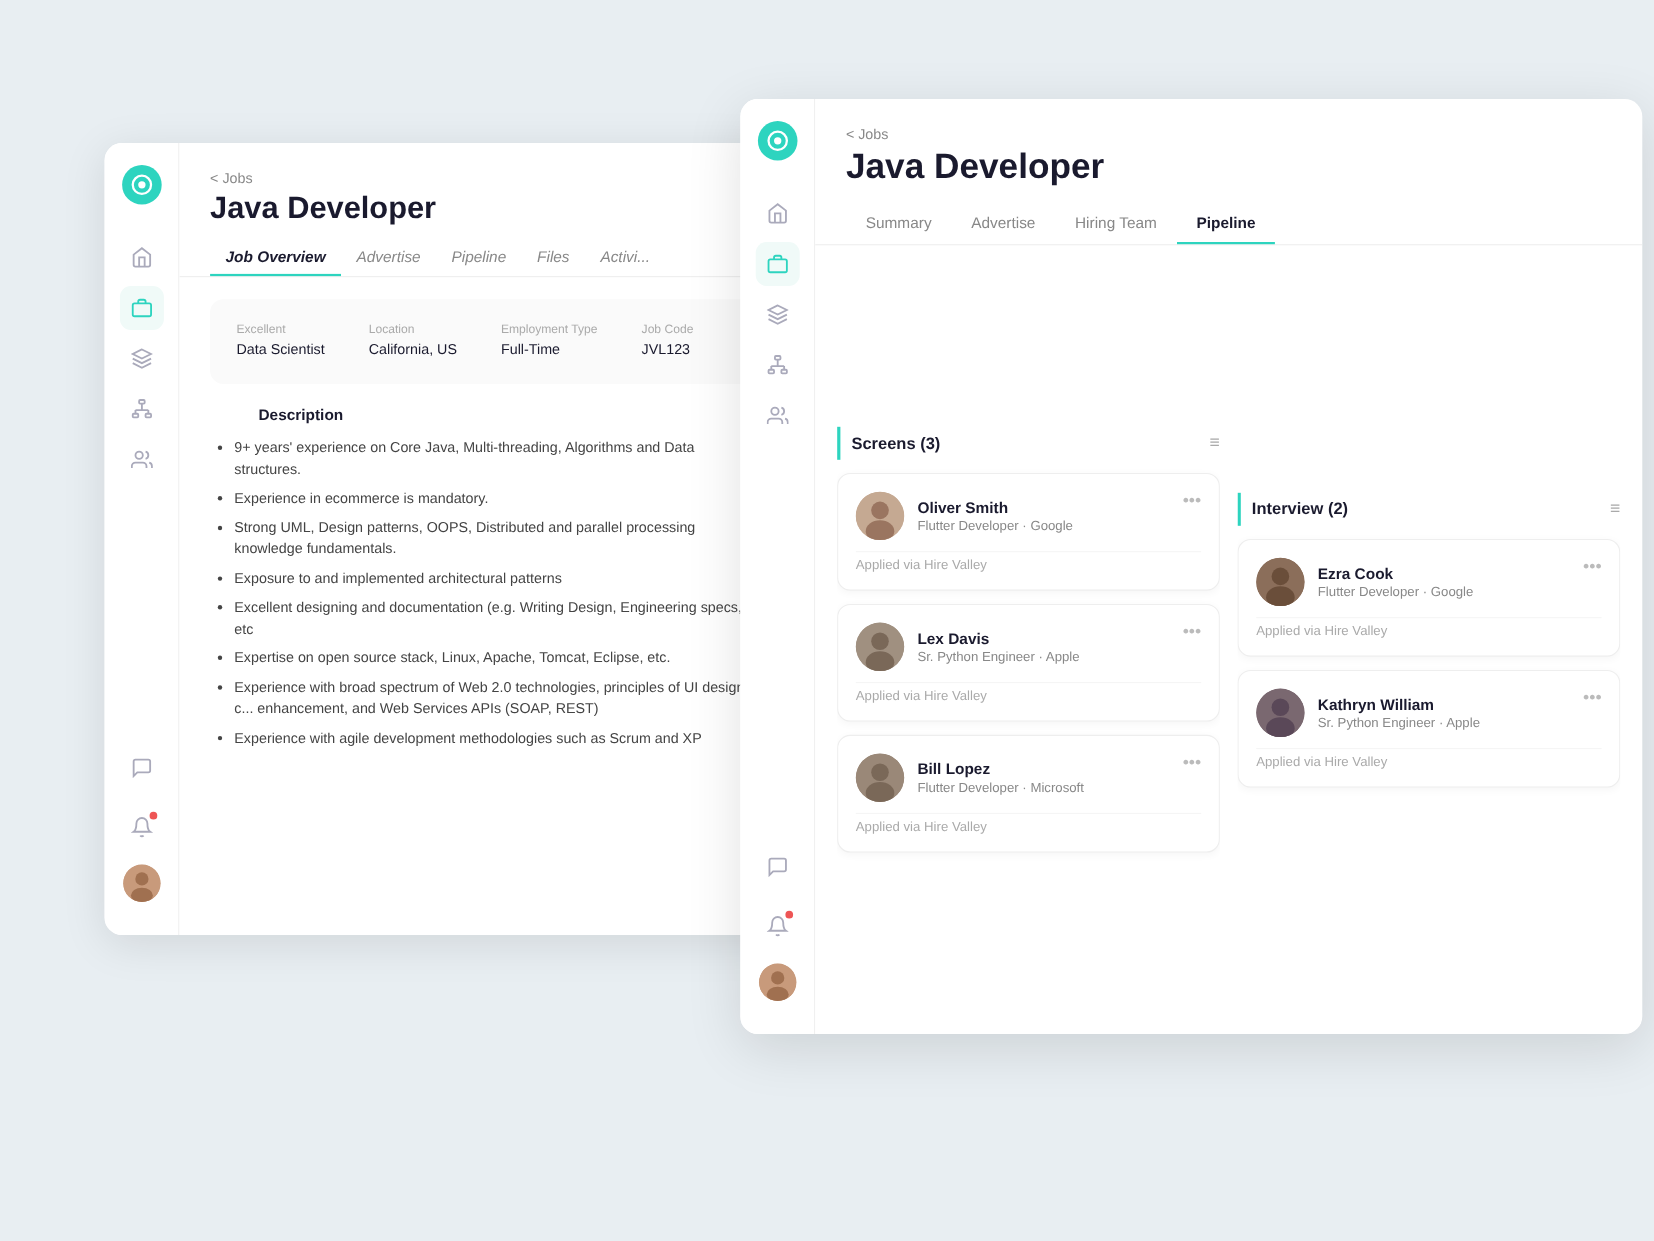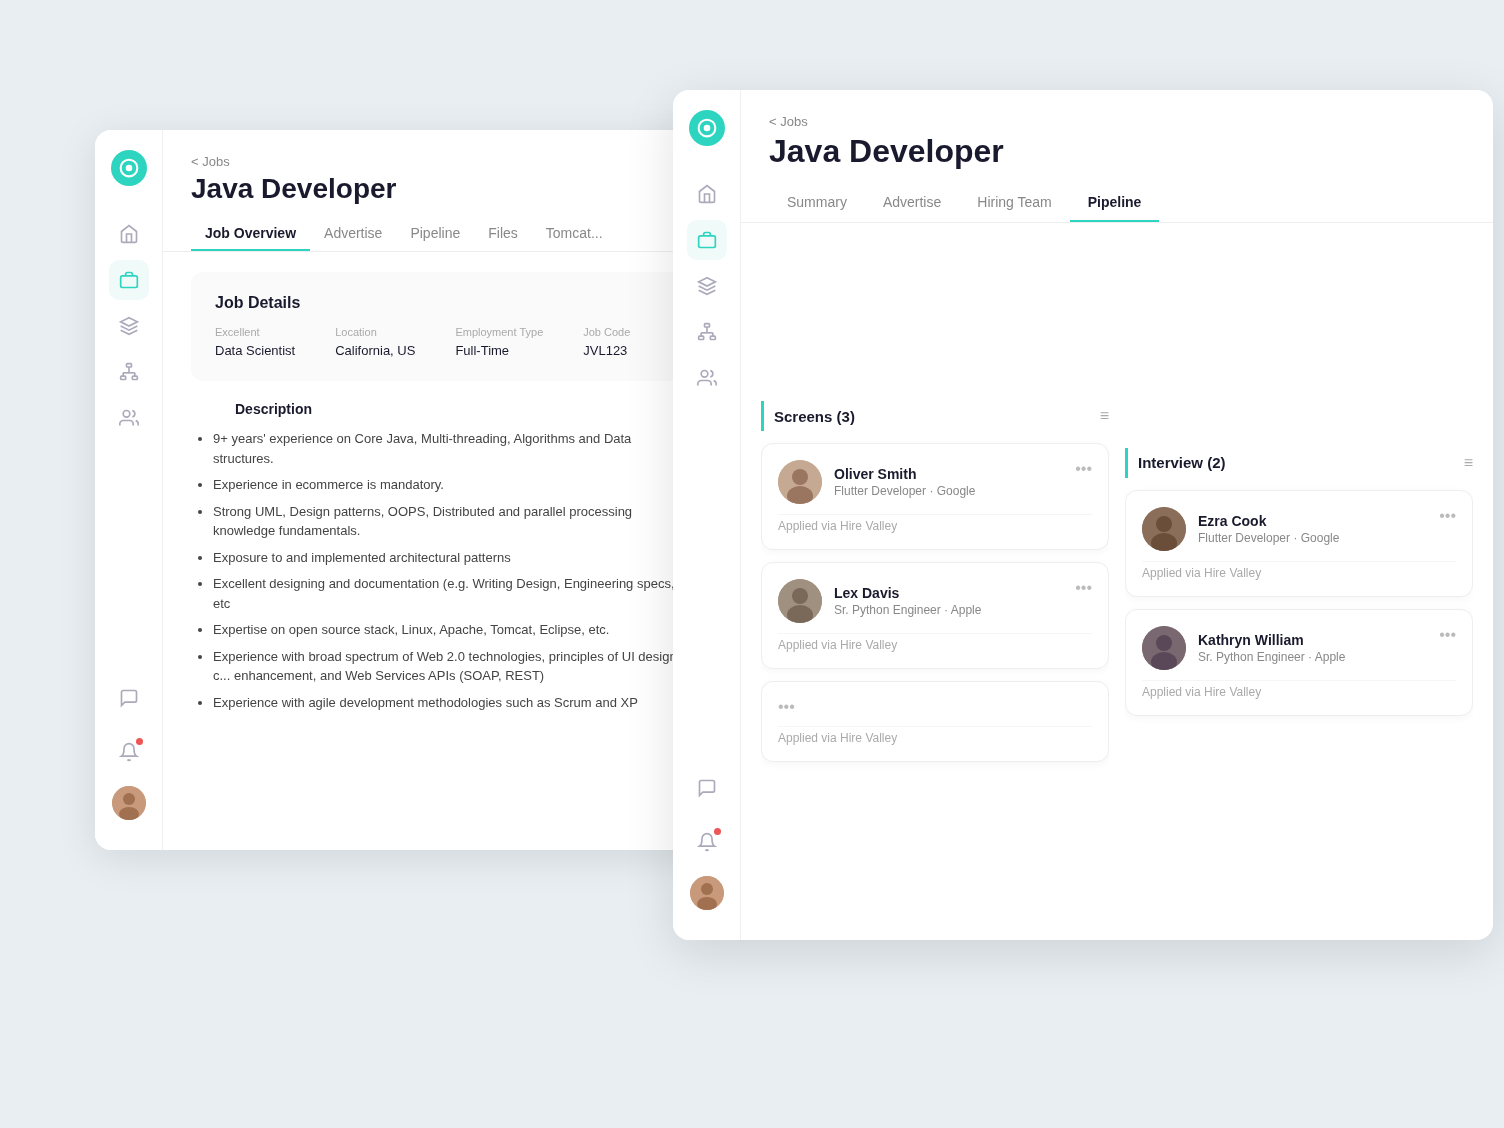--- a/index.html
+++ b/index.html
@@ -120,20 +120,21 @@
       padding: 0 28px;
       border-bottom: 1px solid #eee;
     }
     .tab {
       font-size: 14px;
       color: #888;
       padding: 8px 14px;
       cursor: pointer;
       border-bottom: 2px solid transparent;
       white-space: nowrap;
+      font-style: italic;
     }
     .tab.active {
       color: #1a1a2e;
       font-weight: 600;
       border-bottom: 2px solid #2dd4bf;
     }
 
     .content-area {
       flex: 1;
       overflow-y: auto;
@@ -456,25 +457,24 @@
   <div class="main-content">
     <div class="page-header">
       <div class="back-link">&lt; Jobs</div>
       <div class="page-title">Java Developer</div>
     </div>
     <div class="tabs">
       <div class="tab active">Job Overview</div>
       <div class="tab">Advertise</div>
       <div class="tab">Pipeline</div>
       <div class="tab">Files</div>
-      <div class="tab">Tomcat...</div>
+      <div class="tab">Activi...</div>
     </div>
     <div class="content-area">
       <div class="job-details-card">
-        <div class="job-details-title">Job Details</div>
         <div class="job-meta">
           <div class="job-meta-item">
             <label>Excellent</label>
             <span>Data Scientist</span>
           </div>
           <div class="job-meta-item">
             <label>Location</label>
             <span>California, US</span>
           </div>
           <div class="job-meta-item">
@@ -634,20 +634,35 @@
                 </span>
               </div>
             </div>
             <span class="card-menu">•••</span>
           </div>
           <div class="applied-via">Applied via Hire Valley</div>
         </div>
 
         <div class="candidate-card">
           <div class="card-top">
+            <div class="card-left">
+              <div class="candidate-avatar av-bill">
+                <svg width="44" height="44" viewBox="0 0 44 44">
+                  <circle cx="22" cy="22" r="22" fill="#9a8878"></circle>
+                  <circle cx="22" cy="17" r="8" fill="#7a6858"></circle>
+                  <ellipse cx="22" cy="36" rx="13" ry="10" fill="#7a6858"></ellipse>
+                </svg>
+              </div>
+              <div class="candidate-info">
+                <span class="candidate-name">Bill Lopez</span>
+                <span class="candidate-role">
+                  <span>Flutter Developer</span> · <span>Microsoft</span>
+                </span>
+              </div>
+            </div>
             <span class="card-menu">•••</span>
           </div>
           <div class="applied-via">Applied via Hire Valley</div>
         </div>
       </div>
 
       <div class="pipeline-col">
         <div class="col-header" style="border-left-color: #2dd4bf;">
           <span class="col-header-title">Interview (2)</span>
           <span class="col-menu-icon">≡</span>

